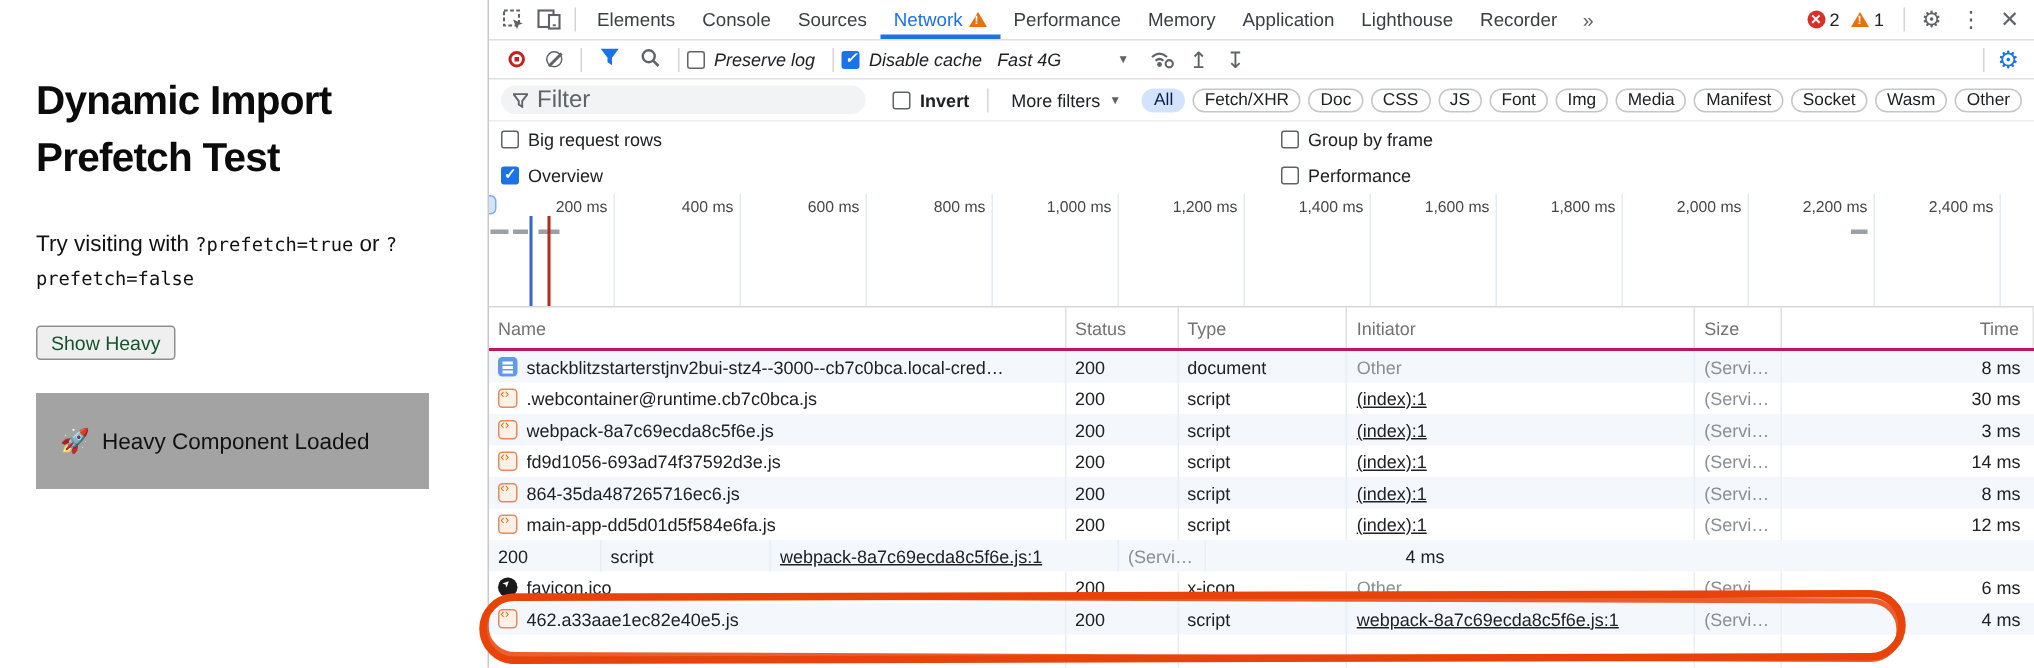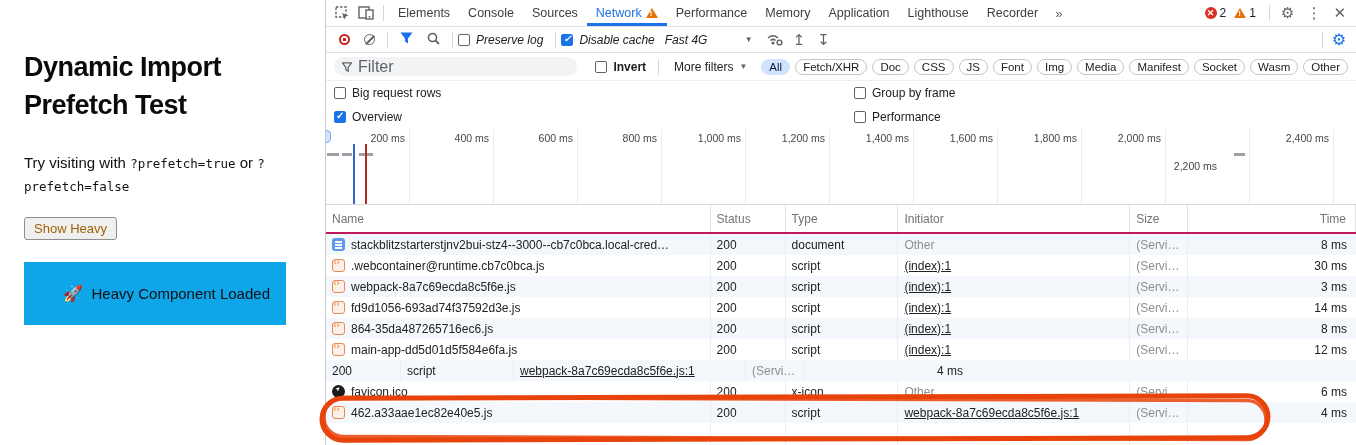--- a/index.html
+++ b/index.html
@@ -4,23 +4,23 @@
 <style>
   * { box-sizing: border-box; margin: 0; padding: 0; }
   html,body { width:1356px; height:445px; overflow:hidden; background:#fff;
               font-family:"Liberation Sans", sans-serif; }
 
   
   #page { position:absolute; left:0; top:0; width:325px; height:445px; background:#fff; padding:20px 24px; }
   #page h1 { font-size:27px; font-weight:bold; color:#0b0b0b; line-height:1.42; margin-top:28px; letter-spacing:-0.5px; }
   #page .intro { margin-top:26px; font-size:15px; color:#111; line-height:1.55; width:280px; }
   #page .intro code { font-family:"DejaVu Sans Mono", monospace; font-size:12.5px; }
-  #page .show-heavy { margin-top:20px; font-size:13px; color:#a16207; background:#efefef;
+  #page .show-heavy { margin-top:20px; font-size:13px; color:#14532d; background:#efefef;
         border:1px solid #8f8f8f; border-radius:3px; padding:3px 9px; cursor:pointer; }
-  #page .banner { margin-top:22px; width:262px; background:#0ea5e9; padding:22px 16px; font-size:15px; color:#111;text-align:right; }
+  #page .banner { margin-top:22px; width:262px; background:#a3a3a3; padding:22px 16px; font-size:15px; color:#111; }
   #page .banner .rocket { margin-right:8px; font-size:16px; }
 
   
   #devtools { position:absolute; left:325px; top:0; width:1031px; height:445px; background:#fff;
               border-left:1px solid #c8c8c8; font-size:12px; color:#202124; }
   .vdiv { width:1px; height:16px; background:#d5d5d5; margin:0 5px; flex:none; }
 
   
   #tabbar { height:27px; display:flex; align-items:center; border-bottom:1px solid #e0e0e0; padding:0 4px; }
   .tb-icon { width:24px; height:22px; display:flex; align-items:center; justify-content:center; flex:none; cursor:pointer; }
@@ -277,21 +277,21 @@
       <span class="tlabel" style="left: 413px;">1,200 ms</span>
       <span class="gridline" style="left: 587px;"></span>
       <span class="tlabel" style="left: 497px;">1,400 ms</span>
       <span class="gridline" style="left: 671px;"></span>
       <span class="tlabel" style="left: 581px;">1,600 ms</span>
       <span class="gridline" style="left: 755px;"></span>
       <span class="tlabel" style="left: 665px;">1,800 ms</span>
       <span class="gridline" style="left: 839px;"></span>
       <span class="tlabel" style="left: 749px;">2,000 ms</span>
       <span class="gridline" style="left: 923px;"></span>
-      <span class="tlabel" style="left: 805px; margin-top: 28px;">2,200 ms</span>
+      <span class="tlabel" style="left: 833px;">2,200 ms</span>
       <span class="gridline" style="left: 1007px;"></span>
       <span class="tlabel" style="left: 917px;">2,400 ms</span>
     </div>
 
   <div id="nettable">
     <div class="trow head">
       <span class="tc c-name">Name</span>
       <span class="tc c-status">Status</span>
       <span class="tc c-type">Type</span>
       <span class="tc c-init">Initiator</span>

